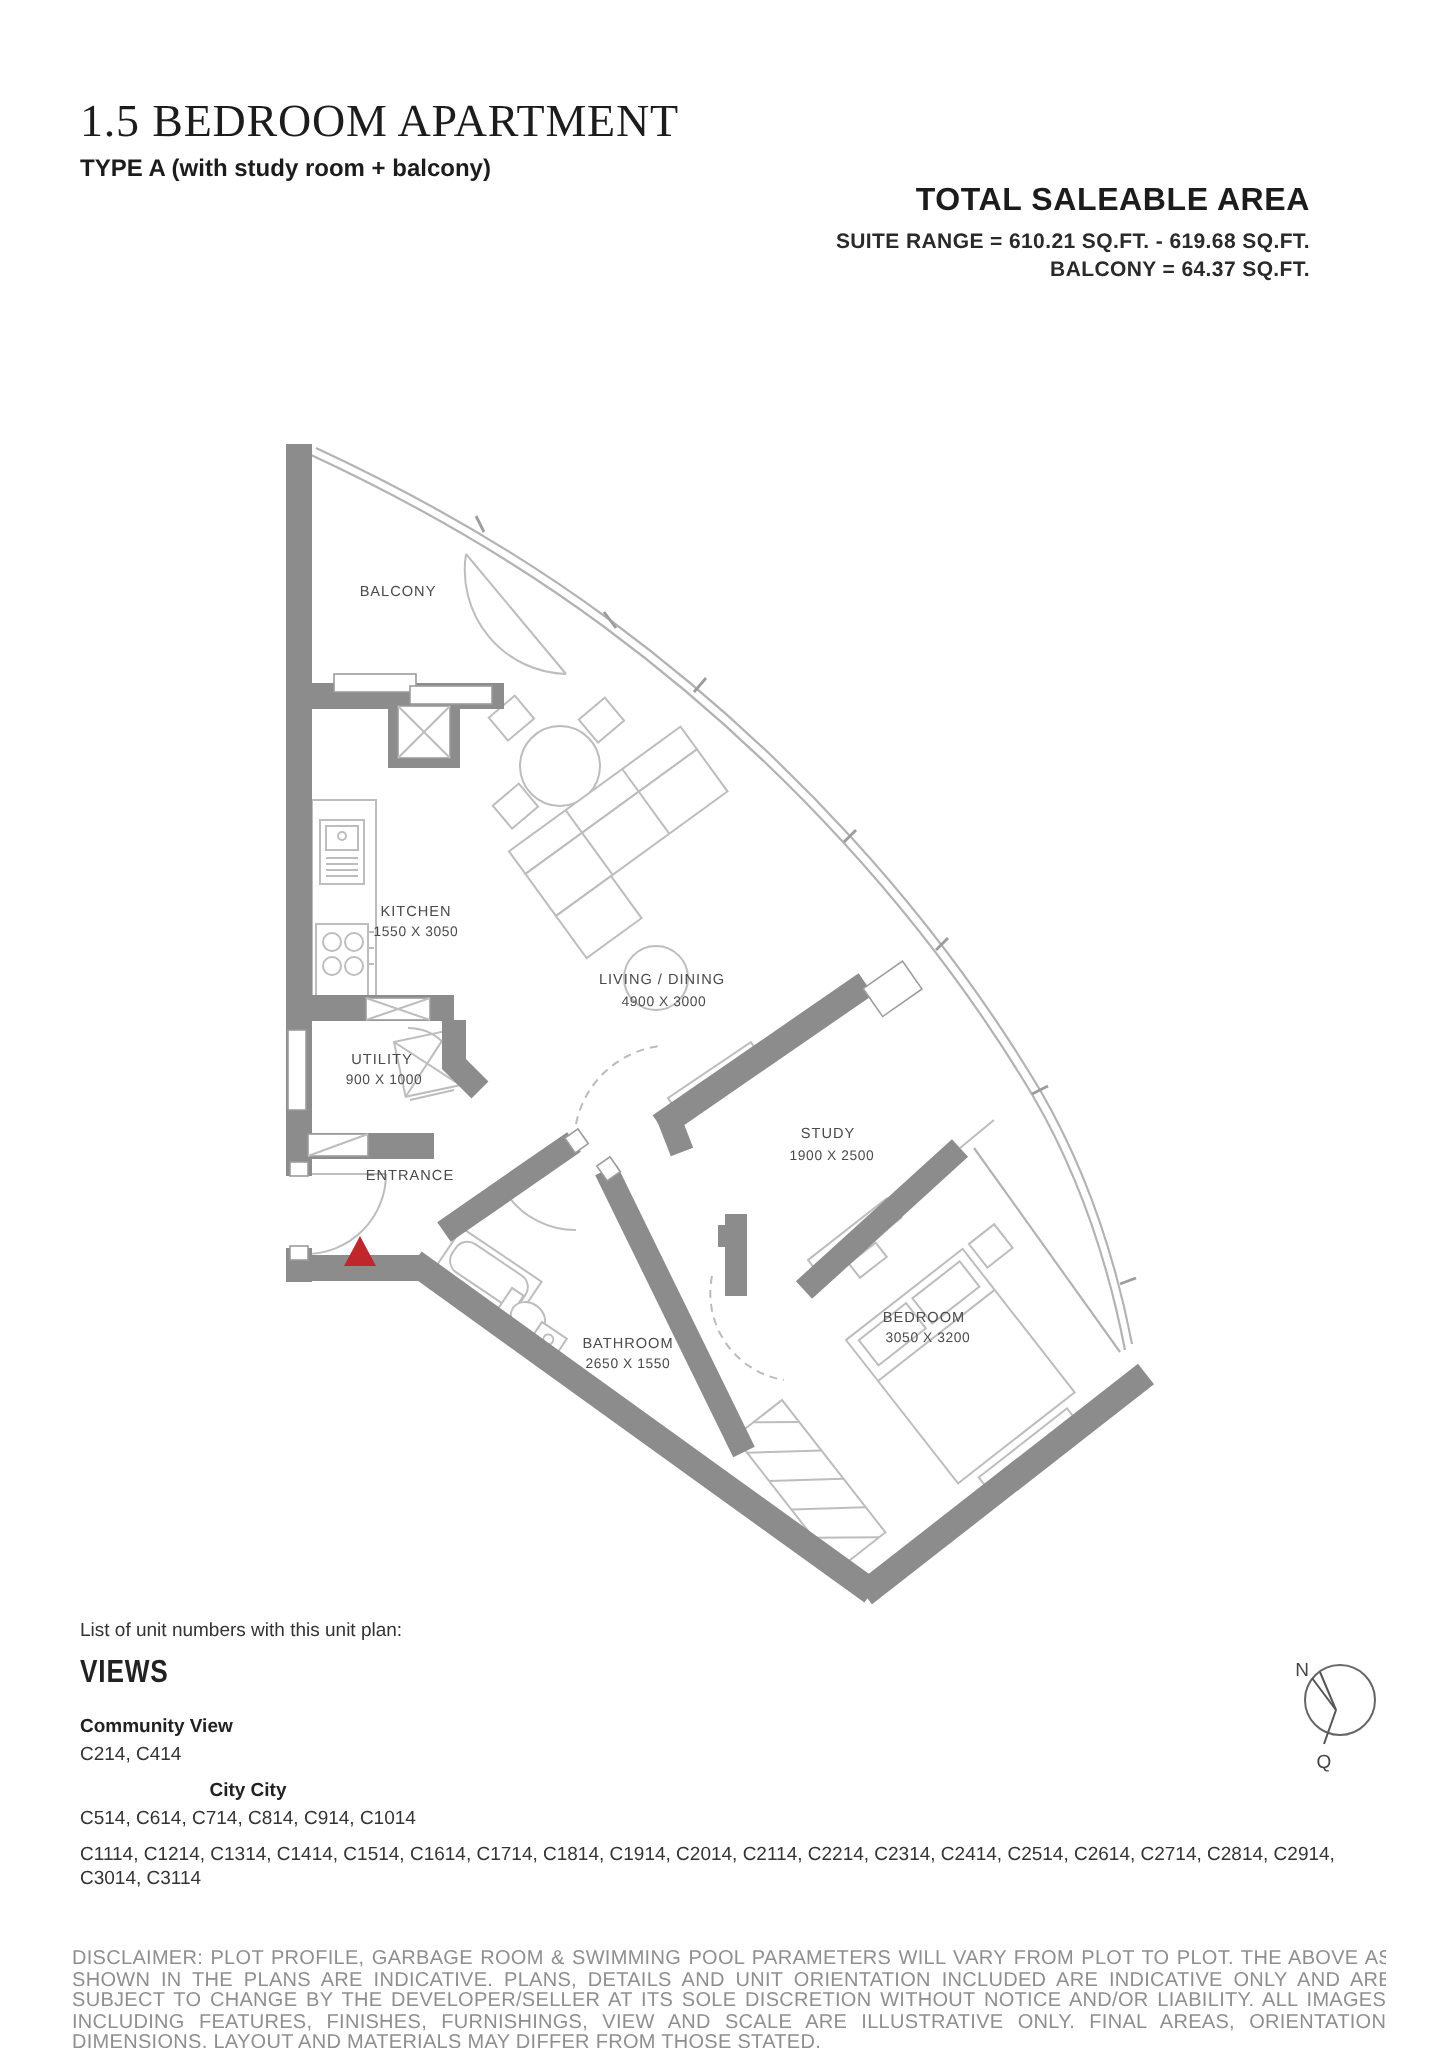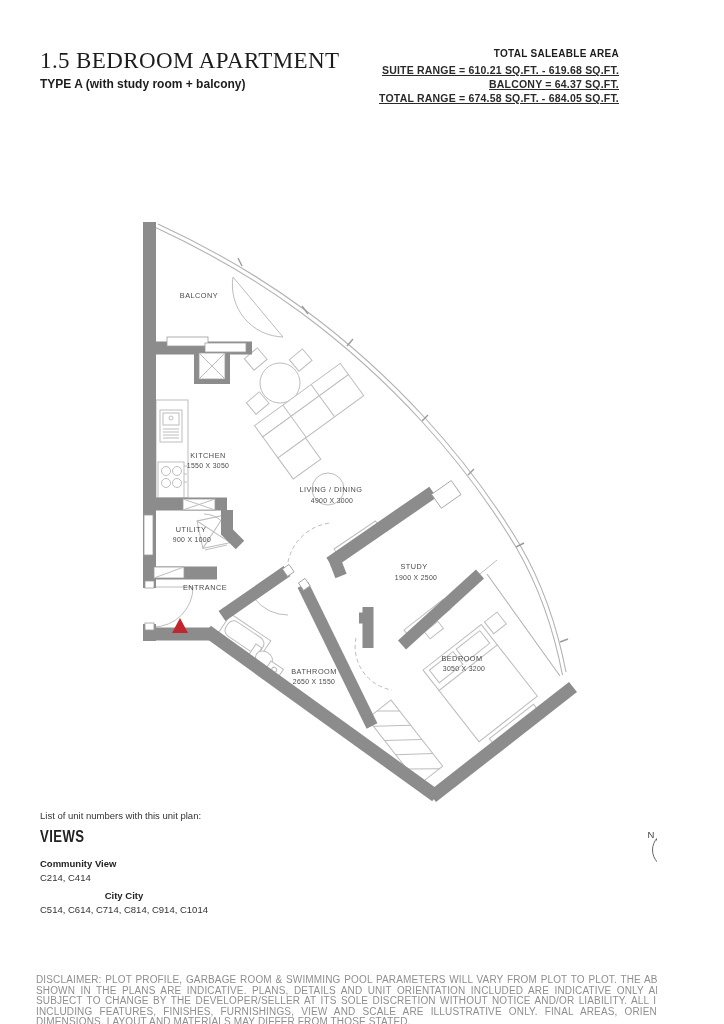--- a/index.html
+++ b/index.html
@@ -1,25 +1,25 @@
 <!DOCTYPE html>
 <html><head>
 <meta charset="utf-8">
 <style>
   html,body{margin:0;padding:0;background:#ffffff;}
   .page{position:relative;width:657px;height:1024px;background:#fff;overflow:hidden;
-        font-family:"Liberation Sans",sans-serif;color:#1f1f1f;}
+        font-family:"Liberation Sans",sans-serif;color:#1f1f1f;padding-left:36px;}
   .abs{position:absolute;}
   
   .title{left:40px;top:48px;font-family:"Liberation Serif",serif;font-size:23px;
          letter-spacing:.4px;color:#1c1c1c;}
   .subtitle{left:40px;top:77px;font-size:12px;font-weight:bold;color:#1c1c1c;text-align:center;}
   .areablock{right:38px;top:48px;text-align:right;color:#1c1c1c;}
-  .areablock .hd{font-size:10px;font-weight:bold;letter-spacing:.3px;margin-bottom:4px;}
-  .areablock .ln{font-size:10.5px;font-weight:600;letter-spacing:.2px;line-height:14px;color:#2a2a2a;text-decoration:underline;}
+  .areablock .hd{font-size:16px;font-weight:bold;letter-spacing:.3px;margin-bottom:4px;margin-top:44px;}
+  .areablock .ln{font-size:10.5px;font-weight:600;letter-spacing:.2px;line-height:14px;color:#2a2a2a;}
   
   .introline{left:40px;top:810px;font-size:9.5px;color:#333;text-align:center;}
   .views-h{left:40px;top:828px;font-size:16px;font-weight:bold;color:#222;
            transform:scaleX(.82);transform-origin:left top;letter-spacing:.5px;}
   .vgroup{left:40px;font-size:9.5px;color:#333;line-height:12px;max-width:640px;}
   .vgroup .lbl{font-weight:bold;color:#222;margin-bottom:2px;text-align:center;}
   .g1{top:858px;} .g2{top:890px;} .g3{top:922px;}
   .disclaimer{left:36px;top:975px;width:660px;font-size:10px;line-height:10.6px;
               color:#8f8f8f;text-align:justify;letter-spacing:.15px;}
   
@@ -40,21 +40,20 @@
 <body>
 
 <div class="page">
 
   <div class="abs title">1.5 BEDROOM APARTMENT</div>
   <div class="abs subtitle">TYPE A (with study room + balcony)</div>
   <div class="abs areablock">
     <div class="hd">TOTAL SALEABLE AREA</div>
     <div class="ln">SUITE RANGE = 610.21 SQ.FT. - 619.68 SQ.FT.</div>
     <div class="ln">BALCONY = 64.37 SQ.FT.</div>
-    <div class="ln">TOTAL RANGE = 674.58 SQ.FT. - 684.05 SQ.FT.</div>
   </div>
 
   <svg width="724" height="1024" viewBox="0 0 724 1024">
 
     <g>
       <path class="thin" d="M158,224 Q240,262 305,310 Q370,358 425,418 Q480,478 520,545 Q552,600 566,672"></path>
       <path class="thin" transform="translate(-3.5,3)" d="M158,224 Q240,262 305,310 Q370,358 425,418 Q480,478 520,545 Q552,600 566,672"></path>
       <g stroke="#9c9c9c" stroke-width="1.4">
         <line x1="238" y1="258" x2="242" y2="266"></line>
         <line x1="302" y1="306" x2="308" y2="314"></line>
@@ -229,16 +228,17 @@
 
   <div class="abs vgroup g1">
     <div class="lbl">Community View</div>
     <div>C214, C414</div>
   </div>
   <div class="abs vgroup g2">
     <div class="lbl">City City</div>
     <div>C514, C614, C714, C814, C914, C1014</div>
   </div>
   <div class="abs vgroup g3">
+    <div>C1114, C1214, C1314, C1414, C1514, C1614, C1714, C1814, C1914, C2014, C2114, C2214, C2314, C2414, C2514, C2614, C2714, C2814, C2914, C3014, C3114</div>
   </div>
 
   <div class="abs disclaimer">DISCLAIMER: PLOT PROFILE, GARBAGE ROOM &amp; SWIMMING POOL PARAMETERS WILL VARY FROM PLOT TO PLOT. THE ABOVE AS SHOWN IN THE PLANS ARE INDICATIVE. PLANS, DETAILS AND UNIT ORIENTATION INCLUDED ARE INDICATIVE ONLY AND ARE SUBJECT TO CHANGE BY THE DEVELOPER/SELLER AT ITS SOLE DISCRETION WITHOUT NOTICE AND/OR LIABILITY. ALL IMAGES, INCLUDING FEATURES, FINISHES, FURNISHINGS, VIEW AND SCALE ARE ILLUSTRATIVE ONLY. FINAL AREAS, ORIENTATION, DIMENSIONS, LAYOUT AND MATERIALS MAY DIFFER FROM THOSE STATED.</div>
 </div>
 
 </body></html>

